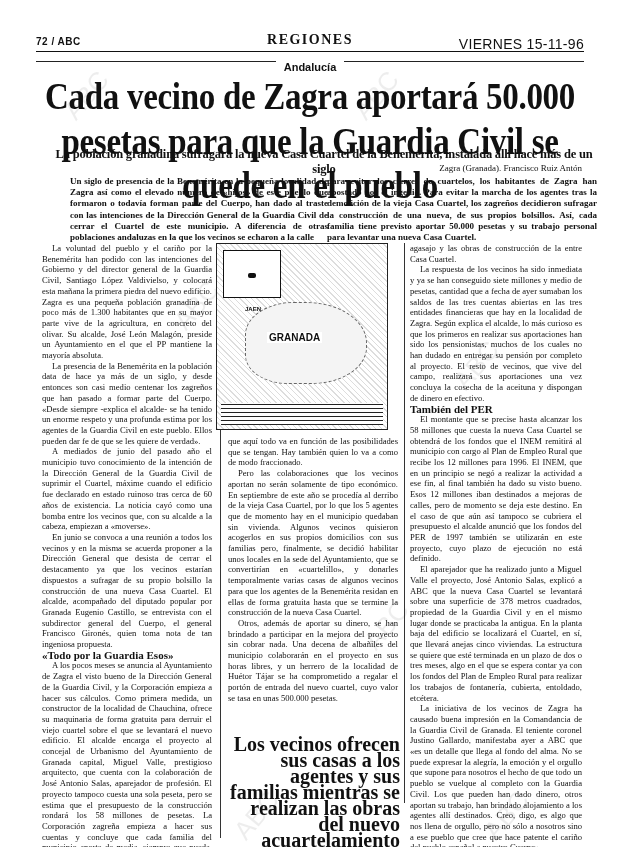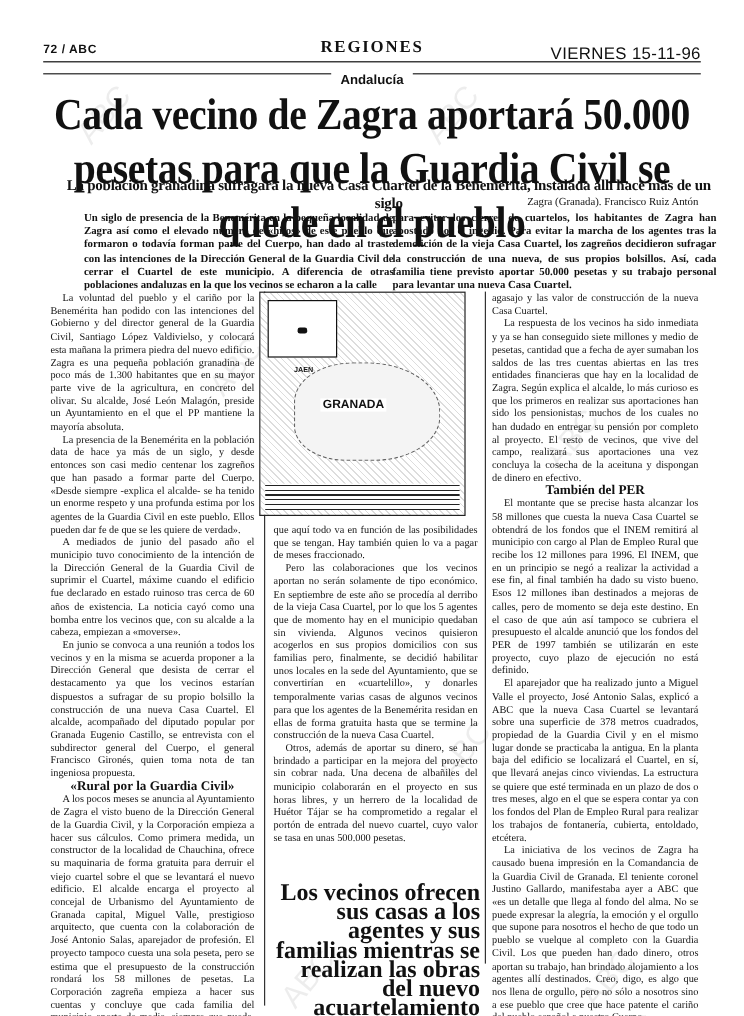--- a/index.html
+++ b/index.html
@@ -18,21 +18,21 @@
   .byline { position: absolute; top: 163px; right: 38px; font-family: Liberation Serif, serif; font-size: 9px; }
   .lead { position: absolute; top: 176px; font-family: "Liberation Serif", serif; font-weight: bold; font-size: 9px; line-height: 11.2px; text-align: justify; }
   .lead.l { left: 42px; width: 258px; margin-left: 28px; }
   .lead.r { left: 327px; width: 270px; }
   .col { position: absolute; font-family: "Liberation Serif", serif; font-size: 8.6px; line-height: 10.7px; text-align: justify; }
   .col p { margin: 0; text-indent: 10px; }
   .col1 { left: 42px; top: 243px; width: 170px; }
   .col2 { left: 228px; top: 436px; width: 170px; }
   .col3 { left: 410px; top: 243px; width: 172px; }
   .vrule { position: absolute; width: 0; border-left: 1px solid #333; }
-  .subtitle { text-align: center; font-weight: bold; font-size: 11px; margin: 10px 0 6px 0; text-indent: 0 !important; }
+  .subtitle { font-weight: bold; font-size: 11px; margin: 10px 0 6px 0; text-indent: 0 !important; }
   .map { position: absolute; left: 216px; top: 243px; width: 170px; height: 185px; border: 1px solid #222; background:
       repeating-linear-gradient(45deg, #ddd 0 1px, #fff 1px 4px); overflow: hidden; }
   .map .inset { position: absolute; left: 6px; top: 6px; width: 56px; height: 46px; border: 1.5px solid #111; background: #fff; }
   .map .inset .dot { position: absolute; left: 24px; top: 22px; width: 8px; height: 5px; background: #111; border-radius: 2px; }
   .map .region { position: absolute; left: 28px; top: 58px; width: 120px; height: 80px; background: #f4f4f4; border-radius: 40% 50% 45% 35%; border: 1px dashed #666; }
   .map .city { position: absolute; left: 50px; top: 88px; font-family: "Liberation Sans", sans-serif; font-weight: bold; font-size: 10px; background: #fff; padding: 0 2px; }
   .map .jaen { position: absolute; left: 28px; top: 62px; font-family: "Liberation Sans", sans-serif; font-size: 6px; font-weight: bold; }
   .map .legend { position: absolute; left: 4px; right: 4px; bottom: 4px; height: 22px; background: repeating-linear-gradient(0deg, #222 0 1px, #fff 1px 4px); }
   .pullquote { position: absolute; left: 228px; top: 736px; width: 172px; text-align: right; font-family: "Liberation Serif", serif; font-weight: bold; font-size: 20px; line-height: 16px; }
   .wm { position: absolute; font-family: "Liberation Sans", sans-serif; font-size: 26px; color: rgba(0,0,0,0.07); transform: rotate(-50deg); pointer-events: none; }
@@ -66,46 +66,46 @@
 <div class="byline">Zagra (Granada). Francisco Ruiz Antón</div>
 
 <div class="lead l">Un siglo de presencia de la Benemérita en la pequeña localidad de Zagra así como el elevado número de «hijos» de este pueblo que formaron o todavía forman parte del Cuerpo, han dado al traste con las intenciones de la Dirección General de la Guardia Civil de cerrar el Cuartel de este municipio. A diferencia de otras poblaciones andaluzas en la que los vecinos se echaron a la calle</div>
 <div class="lead r">para evitar los cierres de cuartelos, los habitantes de Zagra han apostado por el ingenio. Para evitar la marcha de los agentes tras la demolición de la vieja Casa Cuartel, los zagreños decidieron sufragar la construcción de una nueva, de sus propios bolsillos. Así, cada familia tiene previsto aportar 50.000 pesetas y su trabajo personal para levantar una nueva Casa Cuartel.</div>
 
 <div class="col col1">
   <p>La voluntad del pueblo y el cariño por la Benemérita han podido con las intenciones del Gobierno y del director general de la Guardia Civil, Santiago López Valdivielso, y colocará esta mañana la primera piedra del nuevo edificio. Zagra es una pequeña población granadina de poco más de 1.300 habitantes que en su mayor parte vive de la agricultura, en concreto del olivar. Su alcalde, José León Malagón, preside un Ayuntamiento en el que el PP mantiene la mayoría absoluta.</p>
   <p>La presencia de la Benemérita en la población data de hace ya más de un siglo, y desde entonces son casi medio centenar los zagreños que han pasado a formar parte del Cuerpo. «Desde siempre -explica el alcalde- se ha tenido un enorme respeto y una profunda estima por los agentes de la Guardia Civil en este pueblo. Ellos pueden dar fe de que se les quiere de verdad».</p>
   <p>A mediados de junio del pasado año el municipio tuvo conocimiento de la intención de la Dirección General de la Guardia Civil de suprimir el Cuartel, máxime cuando el edificio fue declarado en estado ruinoso tras cerca de 60 años de existencia. La noticia cayó como una bomba entre los vecinos que, con su alcalde a la cabeza, empiezan a «moverse».</p>
   <p>En junio se convoca a una reunión a todos los vecinos y en la misma se acuerda proponer a la Dirección General que desista de cerrar el destacamento ya que los vecinos estarían dispuestos a sufragar de su propio bolsillo la construcción de una nueva Casa Cuartel. El alcalde, acompañado del diputado popular por Granada Eugenio Castillo, se entrevista con el subdirector general del Cuerpo, el general Francisco Gironés, quien toma nota de tan ingeniosa propuesta.</p>
-  <p class="subtitle">«Rural por la Guardia Civil»</p>
+  <p class="subtitle">«Todo por la Guardia Esos»</p>
   <p>A los pocos meses se anuncia al Ayuntamiento de Zagra el visto bueno de la Dirección General de la Guardia Civil, y la Corporación empieza a hacer sus cálculos. Como primera medida, un constructor de la localidad de Chauchina, ofrece su maquinaria de forma gratuita para derruir el viejo cuartel sobre el que se levantará el nuevo edificio. El alcalde encarga el proyecto al concejal de Urbanismo del Ayuntamiento de Granada capital, Miguel Valle, prestigioso arquitecto, que cuenta con la colaboración de José Antonio Salas, aparejador de profesión. El proyecto tampoco cuesta una sola peseta, pero se estima que el presupuesto de la construcción rondará los 58 millones de pesetas. La Corporación zagreña empieza a hacer sus cuentas y concluye que cada familia del municipio aporte de media, siempre que pueda, unas 50.000 pesetas. El alcalde explica a ABC que unos han aportado más y otros menos, por-</p>
 </div>
 
 <div class="vrule" style="left:220px;top:243px;height:595px;"></div>
 
 <div class="map">
   <div class="inset">
       <div class="dot"></div>
     </div>
   <div class="region"></div>
   <div class="jaen">JAEN</div>
   <div class="city">GRANADA</div>
   <div class="legend"></div>
 </div>
 
 <div class="col col2">
-  <p style="text-indent:0">que aquí todo va en función de las posibilidades que se tengan. Hay también quien lo va a pagar de meses fraccionado.</p>
+  <p style="text-indent:0">que aquí todo va en función de las posibilidades que se tengan. Hay también quien lo va a como de modo fraccionado.</p>
   <p>Pero las colaboraciones que los vecinos aportan no serán solamente de tipo económico. En septiembre de este año se procedía al derribo de la vieja Casa Cuartel, por lo que los 5 agentes que de momento hay en el municipio quedaban sin vivienda. Algunos vecinos quisieron acogerlos en sus propios domicilios con sus familias pero, finalmente, se decidió habilitar unos locales en la sede del Ayuntamiento, que se convertirían en «cuartelillo», y donarles temporalmente varias casas de algunos vecinos para que los agentes de la Benemérita residan en ellas de forma gratuita hasta que se termine la construcción de la nueva Casa Cuartel.</p>
   <p>Otros, además de aportar su dinero, se han brindado a participar en la mejora del proyecto sin cobrar nada. Una decena de albañiles del municipio colaborarán en el proyecto en sus horas libres, y un herrero de la localidad de Huétor Tájar se ha comprometido a regalar el portón de entrada del nuevo cuartel, cuyo valor se tasa en unas 500.000 pesetas.</p>
 </div>
 
 <div class="pullquote">Los vecinos ofrecen sus casas a los agentes y sus familias mientras se realizan las obras del nuevo acuartelamiento</div>
 
 <div class="vrule" style="left:404px;top:243px;height:560px;"></div>
 
 <div class="col col3">
-  <p style="text-indent:0">agasajo y las valor de construcción de la nueva Casa Cuartel.</p>
+  <p style="text-indent:0">agasajo y las obras de construcción de la entre Casa Cuartel.</p>
   <p>La respuesta de los vecinos ha sido inmediata y ya se han conseguido siete millones y medio de pesetas, cantidad que a fecha de ayer sumaban los saldos de las tres cuentas abiertas en las tres entidades financieras que hay en la localidad de Zagra. Según explica el alcalde, lo más curioso es que los primeros en realizar sus aportaciones han sido los pensionistas, muchos de los cuales no han dudado en entregar su pensión por completo al proyecto. El resto de vecinos, que vive del campo, realizará sus aportaciones una vez concluya la cosecha de la aceituna y dispongan de dinero en efectivo.</p>
   <p class="subtitle">También del PER</p>
   <p>El montante que se precise hasta alcanzar los 58 millones que cuesta la nueva Casa Cuartel se obtendrá de los fondos que el INEM remitirá al municipio con cargo al Plan de Empleo Rural que recibe los 12 millones para 1996. El INEM, que en un principio se negó a realizar la actividad a ese fin, al final también ha dado su visto bueno. Esos 12 millones iban destinados a mejoras de calles, pero de momento se deja este destino. En el caso de que aún así tampoco se cubriera el presupuesto el alcalde anunció que los fondos del PER de 1997 también se utilizarán en este proyecto, cuyo plazo de ejecución no está definido.</p>
   <p>El aparejador que ha realizado junto a Miguel Valle el proyecto, José Antonio Salas, explicó a ABC que la nueva Casa Cuartel se levantará sobre una superficie de 378 metros cuadrados, propiedad de la Guardia Civil y en el mismo lugar donde se practicaba la antigua. En la planta baja del edificio se localizará el Cuartel, en sí, que llevará anejas cinco viviendas. La estructura se quiere que esté terminada en un plazo de dos o tres meses, algo en el que se espera contar ya con los fondos del Plan de Empleo Rural para realizar los trabajos de fontanería, cubierta, entoldado, etcétera.</p>
   <p>La iniciativa de los vecinos de Zagra ha causado buena impresión en la Comandancia de la Guardia Civil de Granada. El teniente coronel Justino Gallardo, manifestaba ayer a ABC que «es un detalle que llega al fondo del alma. No se puede expresar la alegría, la emoción y el orgullo que supone para nosotros el hecho de que todo un pueblo se vuelque al completo con la Guardia Civil. Los que pueden han dado dinero, otros aportan su trabajo, han brindado alojamiento a los agentes allí destinados. Creo, digo, es algo que nos llena de orgullo, pero no sólo a nosotros sino a ese pueblo que cree que hace patente el cariño del pueblo español a nuestro Cuerpo».</p>
 </div>
 
 </body></html>

